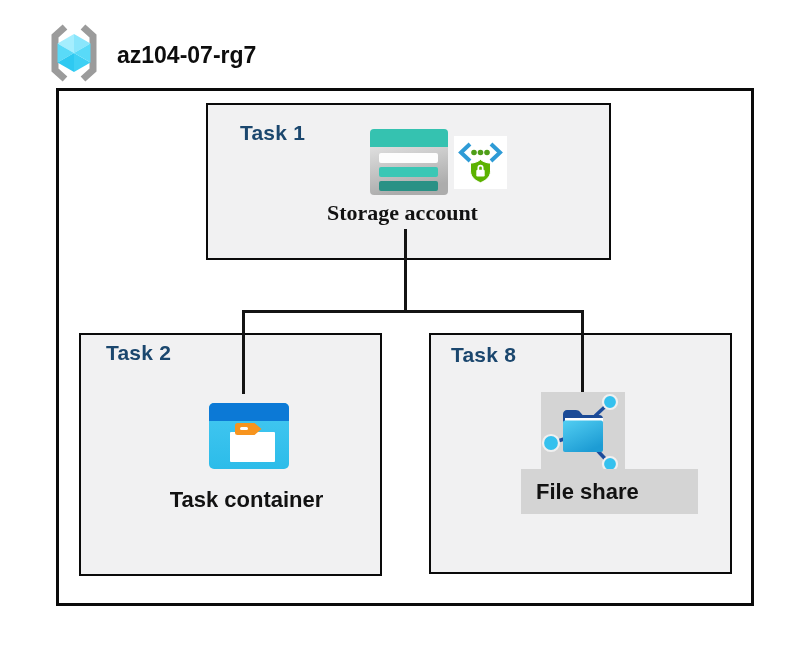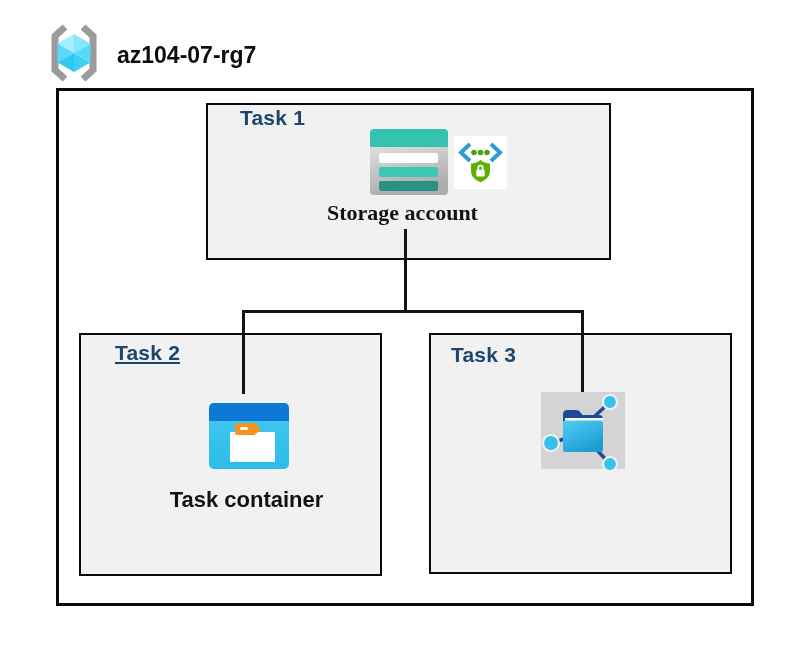--- a/index.html
+++ b/index.html
@@ -28,21 +28,21 @@
     <polygon points="13.5,21.5 13.5,40.5 30,31" fill="#59DAF8"></polygon>
     <polygon points="13.5,40.5 30,50 30,31" fill="#2EC9F1"></polygon>
     <polygon points="30,50 46.5,40.5 30,31" fill="#3ED0F4"></polygon>
     <polygon points="46.5,40.5 46.5,21.5 30,31" fill="#59DAF8"></polygon>
   </svg>
   <div class="rg-name">az104-07-rg7</div>
 
   <div class="outer"></div>
 
   <div class="box" style="left:197px;top:103px;width:405px;height:157px;">
-    <div class="task-label" style="left:32px;top:1px;">Task 1</div>
+    <div class="task-label" style="left:32px;top:16px;">Task 1</div>
 
     <svg class="abs" style="left:161px;top:23px" width="80" height="68" viewBox="0 0 80 68">
       <defs>
         <linearGradient id="sg" x1="0" y1="0" x2="0.25" y2="1">
           <stop offset="0" stop-color="#F0F0F0"></stop>
             <stop offset="1" stop-color="#ACACAC"></stop>
         </linearGradient>
       </defs>
       <rect x="1" y="1" width="78" height="66" rx="4" fill="url(#sg)"></rect>
       <path d="M1,5 a4,4 0 0 1 4,-4 h70 a4,4 0 0 1 4,4 v14 h-78 z" fill="#35C2B0"></path>
@@ -60,41 +60,41 @@
       <circle cx="33" cy="16.5" r="2.8" fill="#4E9E17"></circle>
       <path d="M26.5,23.5 c3,2.6 7,3.6 10,3.6 v8 c0,6 -5,9.6 -10,11.6 c-5,-2 -10,-5.6 -10,-11.6 v-8 c3,0 7,-1 10,-3.6 z" fill="#5CB200" stroke="#ffffff" stroke-width="1"></path>
       <path d="M24.3,34 v-2.2 a2.2,2.2 0 0 1 4.4,0 v2.2" fill="none" stroke="#ffffff" stroke-width="1.7"></path>
       <rect x="22.3" y="33.8" width="8.4" height="6.6" rx="1.2" fill="#ffffff"></rect>
     </svg>
 
     <div class="res-label" style="top:95px;left:0;width:100%;text-align:center;transform:translateX(-6px);font-family:Liberation Serif, serif;">Storage account</div>
   </div>
 
   <div class="box" style="left:70px;top:333px;width:303px;height:243px;">
-    <div class="task-label" style="left:34px;top:6px;text-decoration:underline;">Task 2</div>
+    <div class="task-label" style="left:25px;top:6px;">Task 2</div>
 
     <svg class="abs" style="left:128px;top:68px" width="80" height="66" viewBox="0 0 80 66">
       <defs>
         <linearGradient id="bc" x1="0" y1="0" x2="0" y2="1">
           <stop offset="0" stop-color="#45C8F2"></stop>
             <stop offset="1" stop-color="#2CBCE9"></stop>
         </linearGradient>
       </defs>
       <rect x="0" y="0" width="80" height="66" rx="5" fill="url(#bc)"></rect>
       <path d="M0,5 a5,5 0 0 1 5,-5 h70 a5,5 0 0 1 5,5 v13 h-80 z" fill="#0C79D6"></path>
       <rect x="21" y="29" width="45" height="30" rx="1" fill="#ffffff"></rect>
       <path d="M28.5,20 h17 l7,6 l-7,6 h-17 a2.5,2.5 0 0 1 -2.5,-2.5 v-7 a2.5,2.5 0 0 1 2.5,-2.5 z" fill="#F7941E"></path>
       <rect x="31" y="24" width="8" height="3" rx="1.5" fill="#ffffff"></rect>
     </svg>
 
     <div class="res-label" style="top:152px;left:0;width:100%;text-align:center;transform:translateX(16px);">Task container</div>
   </div>
 
   <div class="box" style="left:420px;top:333px;width:303px;height:241px;">
-    <div class="task-label" style="left:20px;top:8px;">Task 3</div>
+    <div class="task-label" style="left:20px;top:8px;">Task 8</div>
 
     <div class="gray-sq" style="left:110px;top:57px;width:84px;height:77px;">
 
       <svg style="position:absolute;left:0;top:0;overflow:visible" width="84" height="77" viewBox="0 0 84 77">
         <defs>
           <linearGradient id="fs" x1="0" y1="0" x2="0.6" y2="1">
             <stop offset="0" stop-color="#52CEF2"></stop>
               <stop offset="1" stop-color="#1D9CD4"></stop>
           </linearGradient>
         </defs>
@@ -103,20 +103,23 @@
         <path d="M69,72 L55,57" stroke="#1C4C9C" stroke-width="3.5"></path>
         <path d="M22,22 c0,-2.2 1.8,-4 4,-4 h9 c1.5,0 3,0.7 4,1.9 l2.6,3.1 h16.4 a4,4 0 0 1 4,4 v5 h-40 z" fill="#1B4A96"></path>
         <path d="M24,26 h38 v5 h-38 z" fill="#ffffff"></path>
         <rect x="22" y="28.5" width="40" height="31.5" rx="2" fill="url(#fs)"></rect>
         <circle cx="69" cy="10" r="7" fill="#35C1EE" stroke="#F0F0F0" stroke-width="2.2"></circle>
         <circle cx="10" cy="51" r="8" fill="#35C1EE" stroke="#F0F0F0" stroke-width="2.2"></circle>
         <circle cx="69" cy="72" r="7" fill="#35C1EE" stroke="#F0F0F0" stroke-width="2.2"></circle>
       </svg>
     </div>
 
+    <div class="gray-sq" style="left:90px;top:134px;width:177px;height:45px;">
+      <div class="file-label">File share</div>
+    </div>
   </div>
 
   <div class="line" style="left:395px;top:229px;width:3px;height:83px;"></div>
   <div class="line" style="left:233px;top:310px;width:342px;height:3px;"></div>
   <div class="line" style="left:233px;top:310px;width:3px;height:84px;"></div>
   <div class="line" style="left:572px;top:310px;width:3px;height:82px;"></div>
 
 </div>
 
 </body></html>

